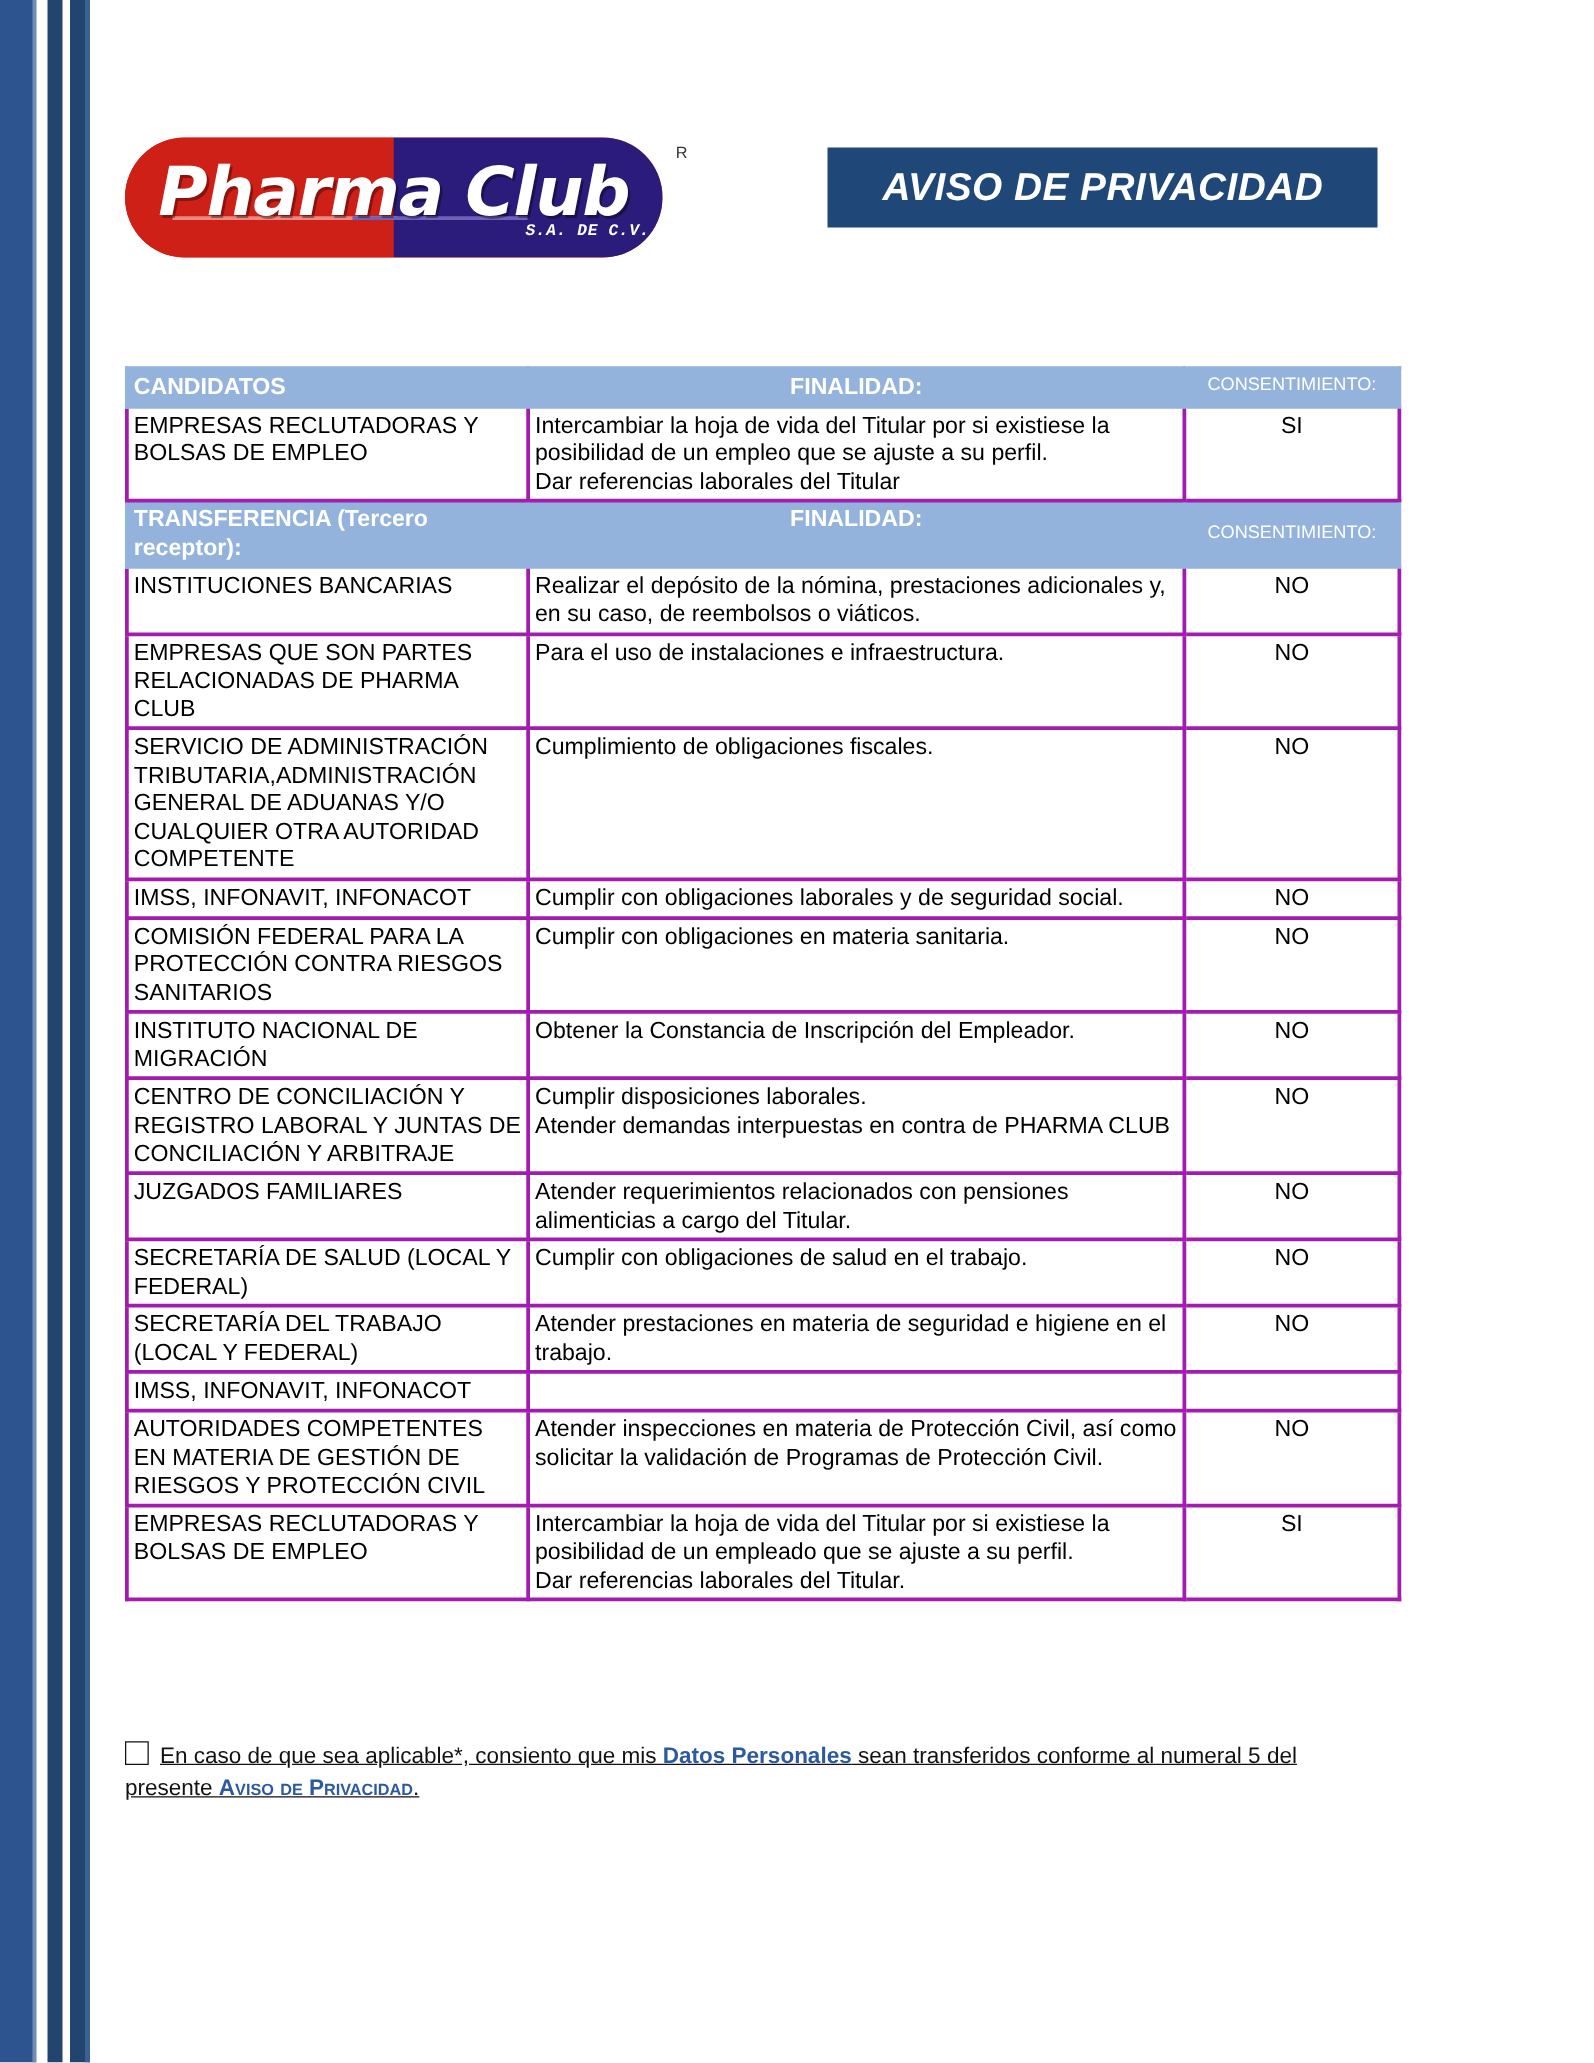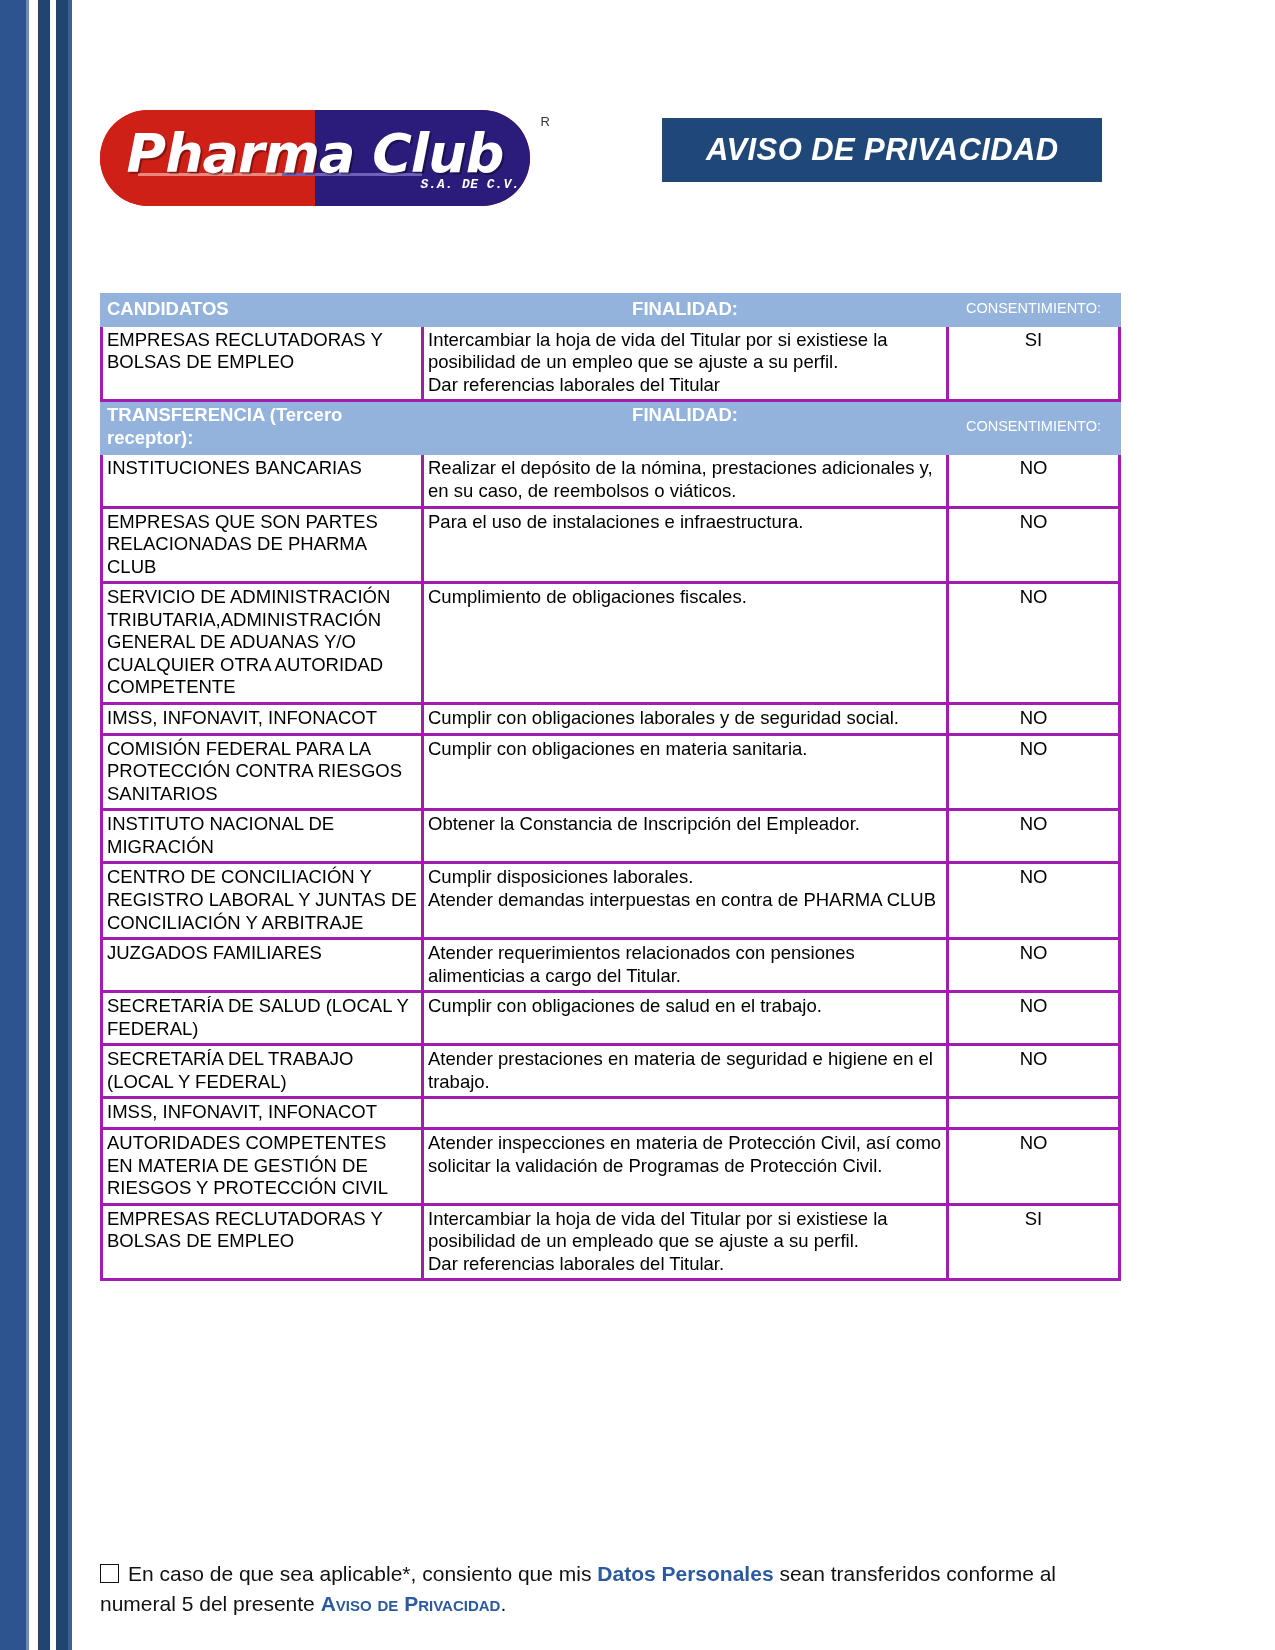--- a/index.html
+++ b/index.html
@@ -120,26 +120,27 @@
     font-weight: normal;
     vertical-align: middle;
   }
   tr.hdr td.h-fin { text-align: center; }
 
   td.cons { text-align: center; font-size: 18.5px; }
 
   
   .consent {
     position: absolute;
-    left: 100px; top: 1559px;
+    left: 100px; top: 1392px;
     width: 1010px;
-    font-size: 21px;
+    font-size: 18px;
     line-height: 1.42;
     color: #111;
     font-family: "Liberation Sans", sans-serif;
+    text-decoration: underline;
   }
   .chk {
     display: inline-block;
     width: 19px; height: 19px;
     border: 1.6px solid #111;
     background: #fff;
     vertical-align: -2px;
     margin-right: 9px;
   }
   .blue-bold { color: #2c5aa0; font-weight: bold; }

